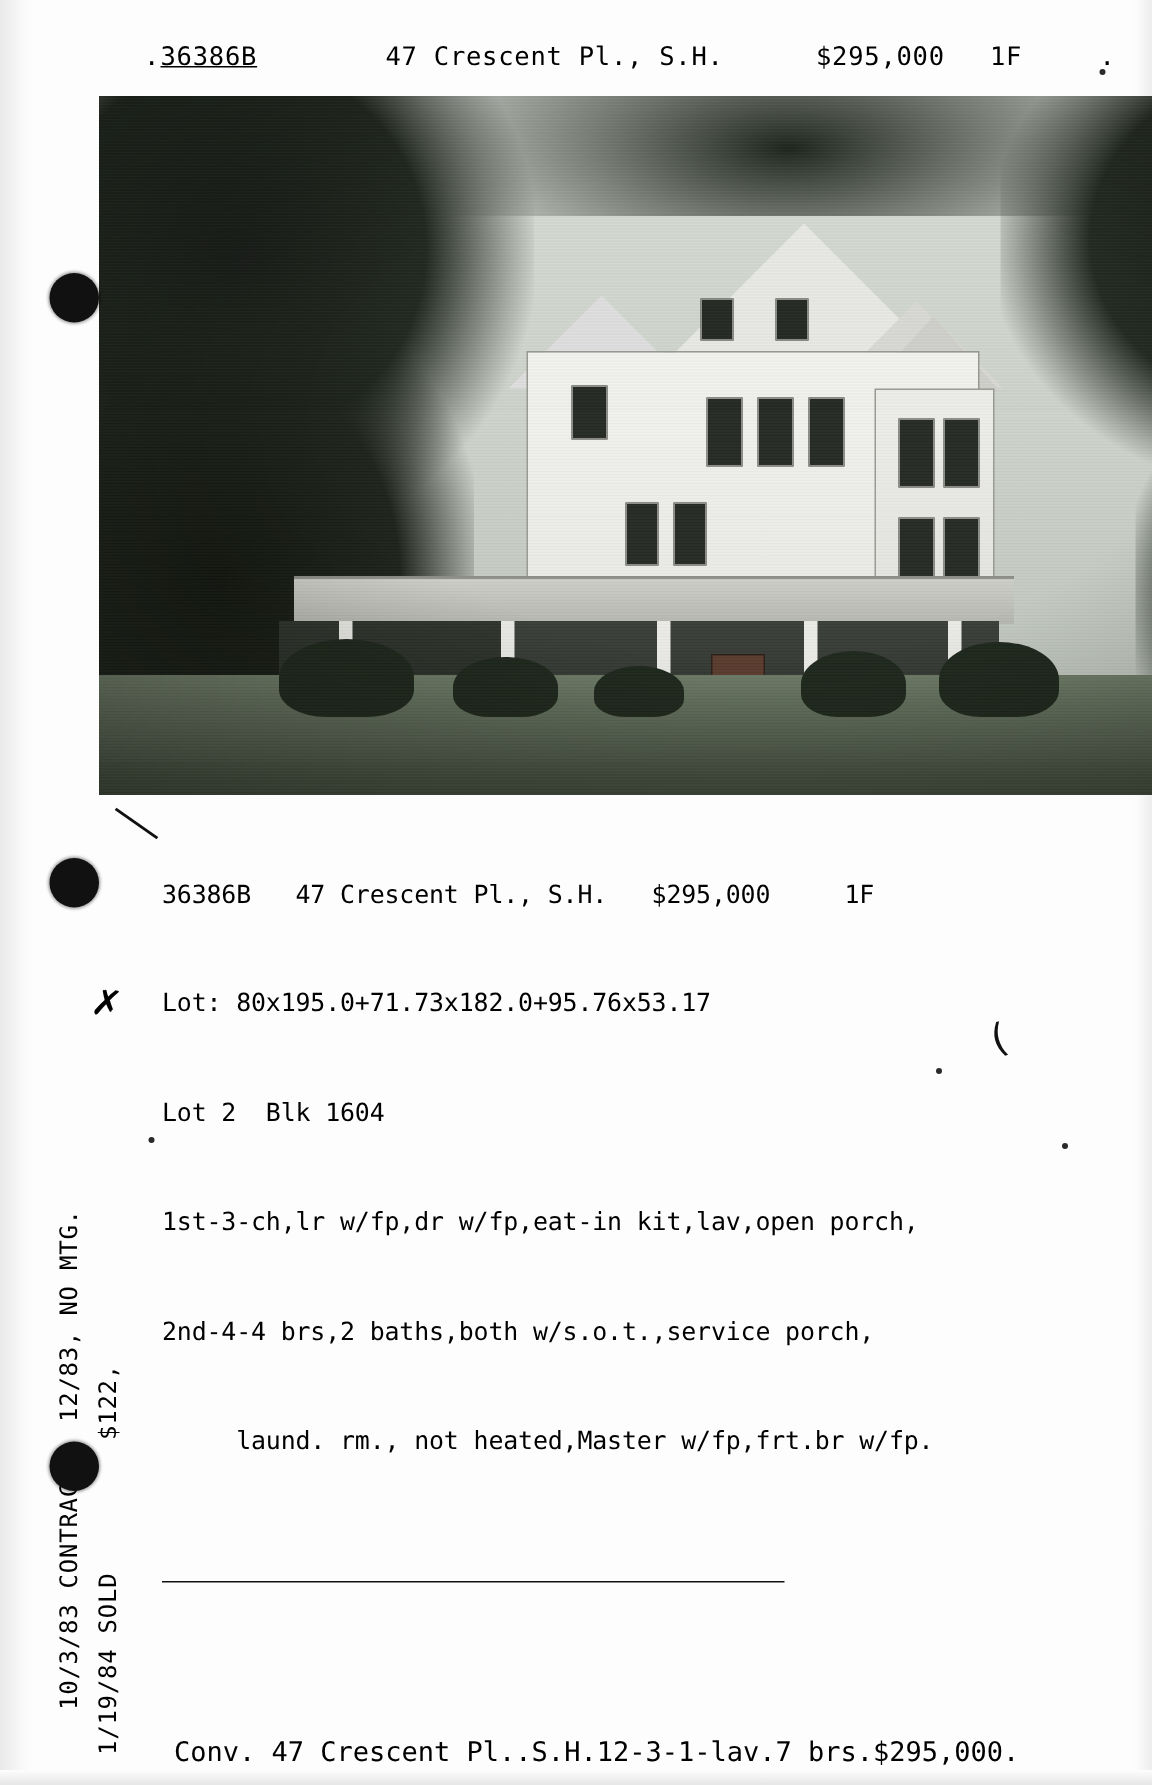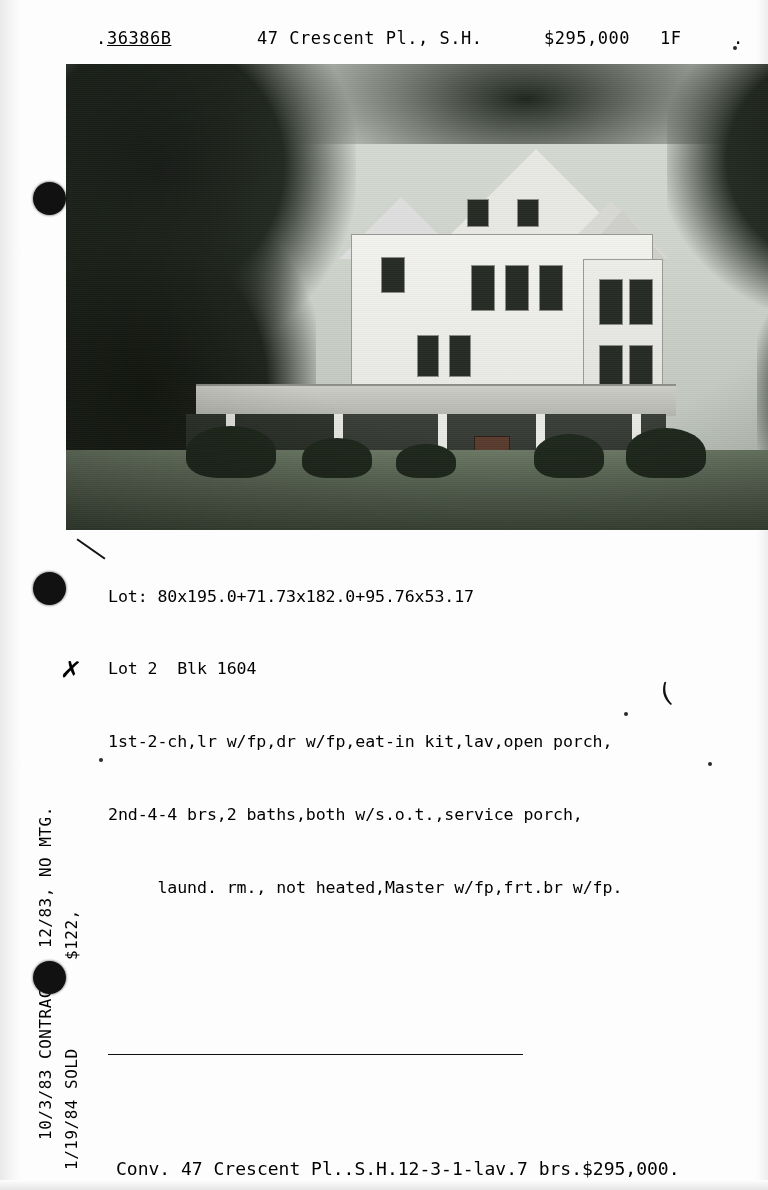--- a/index.html
+++ b/index.html
@@ -348,23 +348,24 @@
       <div class="shrub" style="left:236px;width:70px;height:40px;"></div>
       <div class="shrub" style="left:330px;width:60px;height:34px;"></div>
       <div class="shrub" style="left:468px;width:70px;height:44px;"></div>
       <div class="shrub" style="left:560px;width:80px;height:50px;"></div>
       <div class="photo-vignette"></div>
       <div class="photo-grain"></div>
     </div>
   </div>
 
   <div class="body-text">
+    <span class="ln">36386B   47 Crescent Pl., S.H.   $295,000     1F</span>
     <span class="ln">Lot: 80x195.0+71.73x182.0+95.76x53.17</span>
     <span class="ln">Lot 2  Blk 1604</span>
-    <span class="ln">1st-2-ch,lr w/fp,dr w/fp,eat-in kit,lav,open porch,</span>
+    <span class="ln">1st-3-ch,lr w/fp,dr w/fp,eat-in kit,lav,open porch,</span>
     <span class="ln">2nd-4-4 brs,2 baths,both w/s.o.t.,service porch,</span>
     <span class="ln">     laund. rm., not heated,Master w/fp,frt.br w/fp.</span>
     
     
     
     
     
     
     
     

